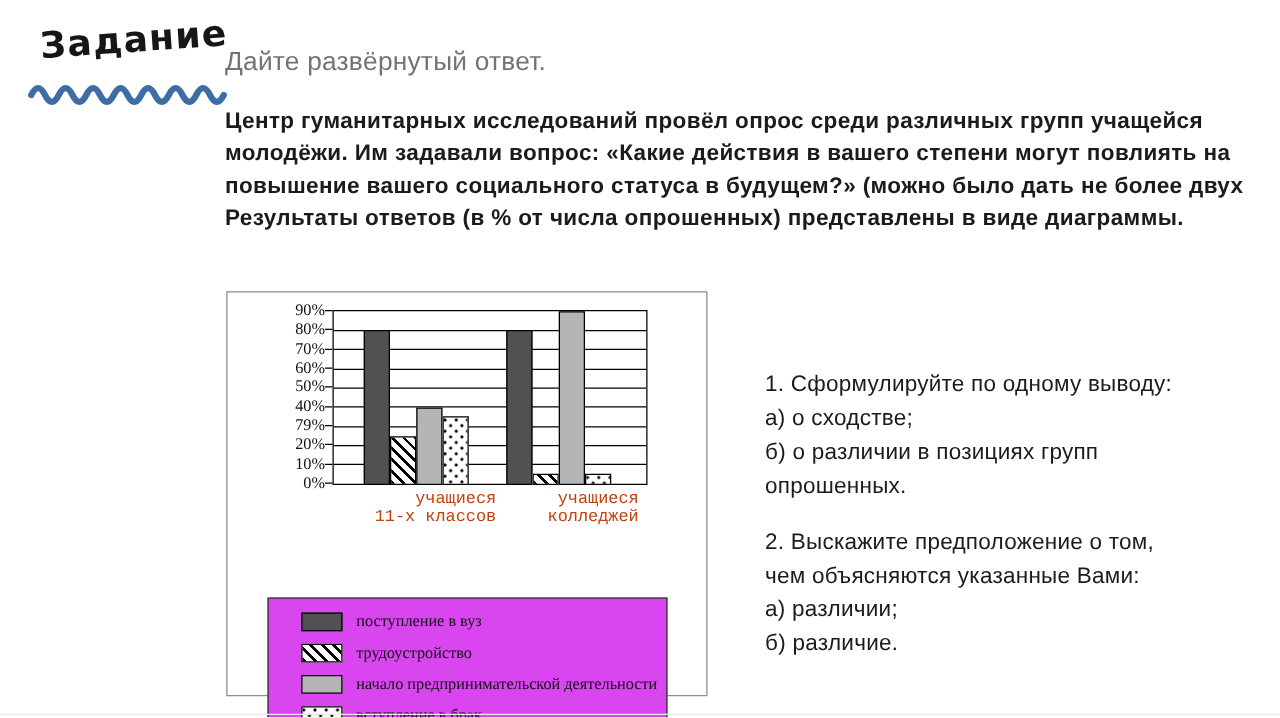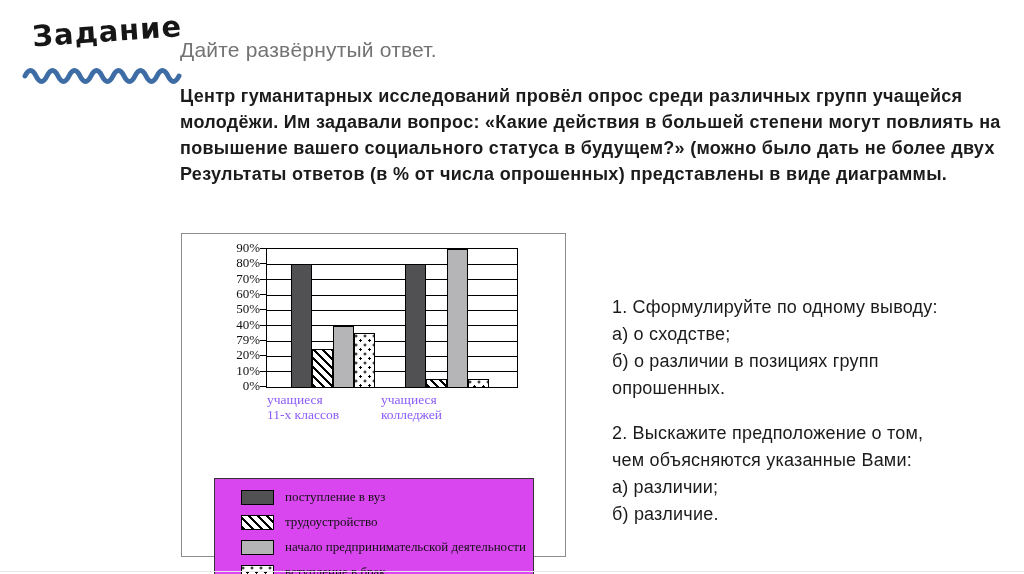--- a/index.html
+++ b/index.html
@@ -29,22 +29,22 @@
   .ytick{position:absolute;width:6px;height:1px;background:#000;}
   .ylabel{position:absolute;left:26px;width:52px;text-align:right;
     font-family:"Liberation Serif",serif;font-size:13px;color:#111;line-height:14px;}
   .bar{position:absolute;bottom:-1px;width:21px;border:1px solid #000;box-sizing:border-box;}
   .hatch{background-color:#fff;
     background-image:repeating-linear-gradient(45deg,#000 0,#000 2.2px,#fff 2.2px,#fff 6.4px);}
   .dots{background-color:#fff;
     background-image:radial-gradient(circle,#000 1.05px,rgba(0,0,0,0) 1.35px),
                      radial-gradient(circle,#000 1.05px,rgba(0,0,0,0) 1.35px);
     background-size:9px 9px;background-position:1px 2px,5.5px 6.5px;}
-  .xlabel{position:absolute;width:130px;text-align:left;
-    font-family:Liberation Serif, serif;font-size:13.5px;line-height:15px;color:#8b5cf6;}
+  .xlabel{position:absolute;width:130px;text-align:right;
+    font-family:Liberation Mono, monospace;font-size:13.5px;line-height:15px;color:#c2410c;}
 
   
   .legend{position:absolute;left:32px;top:200px;width:320px;height:106px;border:1px solid #333;
     box-sizing:border-box;padding:10px 0 0 26px;background:#d946ef;margin-top:44px;}
   .legend-row{display:flex;align-items:center;height:16px;margin-bottom:9px;}
   .swatch{width:33px;height:15px;border:1px solid #000;box-sizing:border-box;flex:0 0 auto;}
   .legend-label{margin-left:11px;font-family:"Liberation Serif",serif;font-size:13px;color:#111;white-space:nowrap;}
 
   
   .tasks{position:absolute;left:612px;top:294px;width:400px;font-size:18px;line-height:27px;letter-spacing:.2px;color:#1b1b1b;}
@@ -59,21 +59,21 @@
   <div class="badge">
     <span class="badge-word">Задание</span>
     <svg class="badge-wave" width="168" height="26" viewBox="0 0 168 26">
       <path d="M3 16 q5.5 -11 11 0 t11 0 t11 0 t11 0 t11 0 t11 0 t11 0 t11 0 t11 0 t11 0 t11 0 t11 0 t11 0 t11 0" fill="none" stroke="#3e6da6" stroke-width="5" stroke-linecap="round"></path>
     </svg>
   </div>
 
   <div class="heading">Дайте развёрнутый ответ.</div>
   <div class="intro">
       <div class="line">Центр гуманитарных исследований провёл опрос среди различных групп учащейся</div>
-      <div class="line">молодёжи. Им задавали вопрос: «Какие действия в большей степени могут повлиять на</div>
+      <div class="line">молодёжи. Им задавали вопрос: «Какие действия в вашего степени могут повлиять на</div>
       <div class="line">повышение вашего социального статуса в будущем?» (можно было дать не более двух</div>
       <div class="line">Результаты ответов (в % от числа опрошенных) представлены в виде диаграммы.</div>
     </div>
 
   <div class="chart-box">
     <div></div>
     <div class="plot">
         <div class="gridline" style="top: 14.8333px;"></div>
         <div class="gridline" style="top: 30.1667px;"></div>
         <div class="gridline" style="top: 45.5px;"></div>

